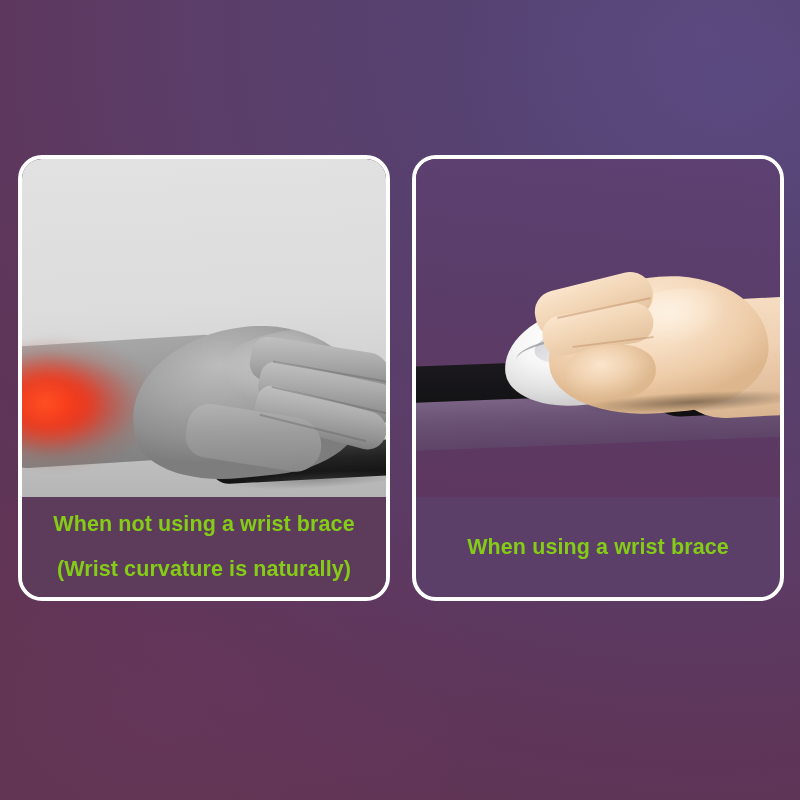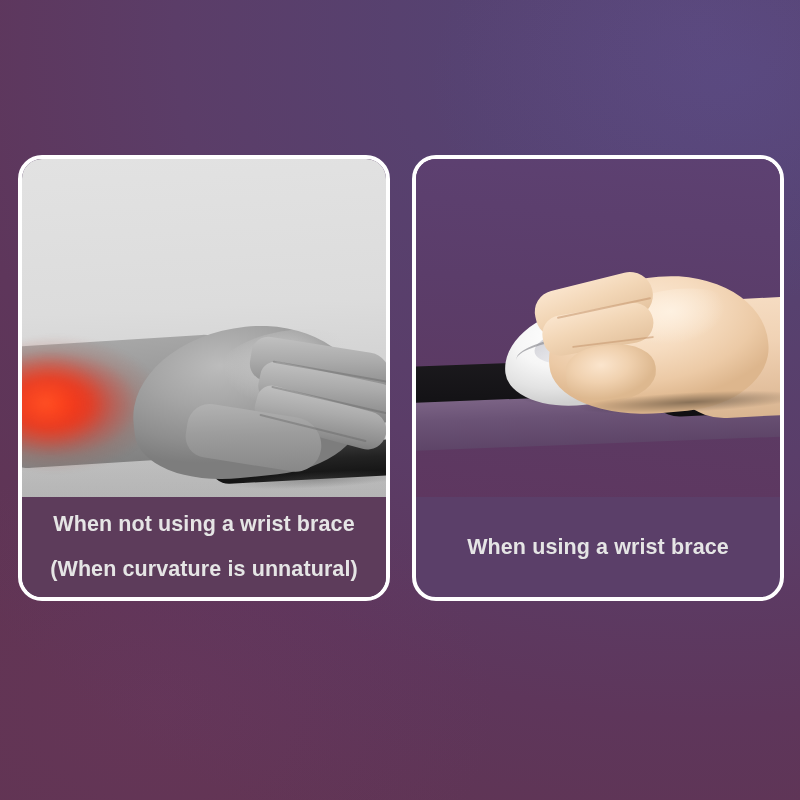--- a/index.html
+++ b/index.html
@@ -38,21 +38,21 @@
   #card-left  { left:18px;  }
   #card-right { left:412px; }
 
   .photo { position:absolute; left:0; top:0; right:0; height:338px; overflow:hidden; }
 
   .caption {
     position:absolute; left:0; right:0; bottom:0; top:338px;
     display:flex; flex-direction:column;
     align-items:center; justify-content:center;
     gap:22px;
-    color:#e5e5e5;
+    color:#84cc16;
     text-align:center;
     letter-spacing:.1px;
   }
   .caption .line { font-size:21.5px; font-weight:bold; line-height:1.05; white-space:nowrap; }
 
   #card-left  .caption { background:#5d3c5b; }
   #card-right .caption { background:transparent; }
 
   
   #photo-left { background:linear-gradient(177deg,#e2e2e2 0%,#dcdcdc 44%,#d4d4d4 60%,#cfcfcf 100%); }
@@ -266,21 +266,21 @@
     <div class="l-f l-f2"></div>
     <div class="l-f l-f3"></div>
     <div class="l-thumb"></div>
     <div class="l-fingersep l-s1"></div>
     <div class="l-fingersep l-s2"></div>
     <div class="l-fingersep l-s3"></div>
   </div>
 
   <div class="caption">
     <div class="line">When not using a wrist brace</div>
-    <div class="line">(When curvature is unnatural)</div>
+    <div class="line">(Wrist curvature is naturally)</div>
   </div>
 </div>
 
 <div class="card" id="card-right">
 
   <div class="photo" id="photo-right">
     <div class="r-pad"></div>
     <div class="r-pad-surface"></div>
     <div class="r-rest"></div>
     <div class="r-rest-hl"></div>

